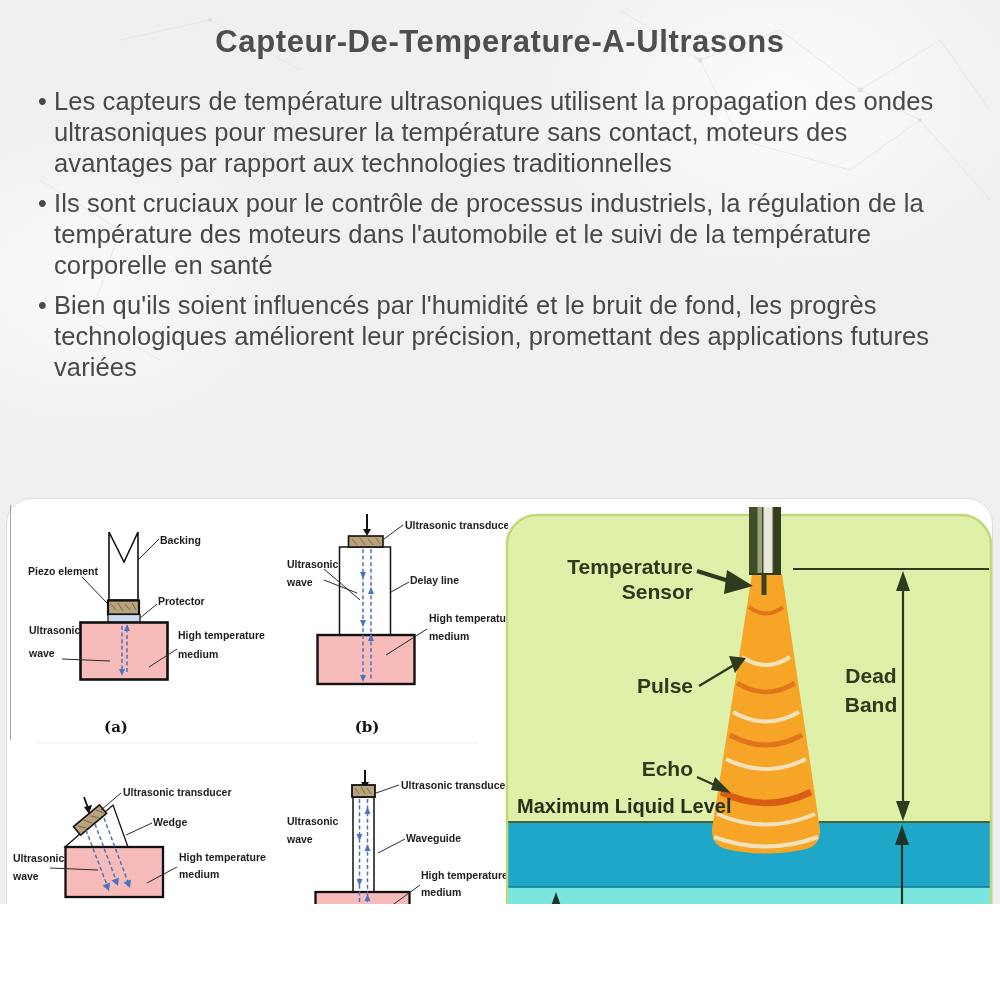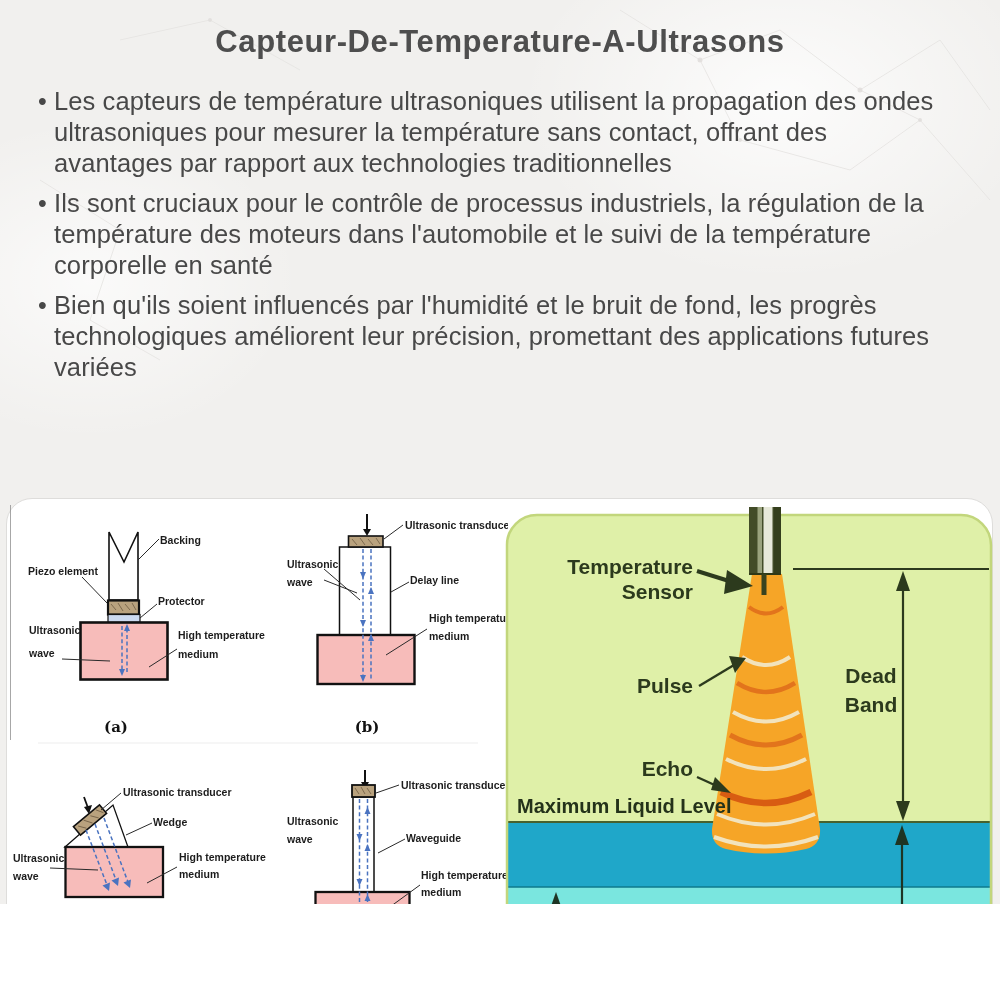--- a/index.html
+++ b/index.html
@@ -59,21 +59,21 @@
       <circle cx="210" cy="20" r="2"></circle>
         <circle cx="740" cy="140" r="2"></circle>
     </g>
   </svg>
 
   <div class="title">Capteur-De-Temperature-A-Ultrasons</div>
 
   <div class="bullets">
     <div class="bullet">
       <span class="dot">•</span>
-      <span>Les capteurs de température ultrasoniques utilisent la propagation des ondes ultrasoniques pour mesurer la température sans contact, offrant des avantages par rapport aux technologies traditionnelles</span>
+      <span>Les capteurs de température ultrasoniques utilisent la propagation des ondes ultrasoniques pour mesurer la température sans contact, moteurs des avantages par rapport aux technologies traditionnelles</span>
     </div>
     <div class="bullet">
       <span class="dot">•</span>
       <span>Ils sont cruciaux pour le contrôle de processus industriels, la régulation de la température des moteurs dans l'automobile et le suivi de la température corporelle en santé</span>
     </div>
     <div class="bullet">
       <span class="dot">•</span>
       <span>Bien qu'ils soient influencés par l'humidité et le bruit de fond, les progrès technologiques améliorent leur précision, promettant des applications futures variées</span>
     </div>
   </div>

